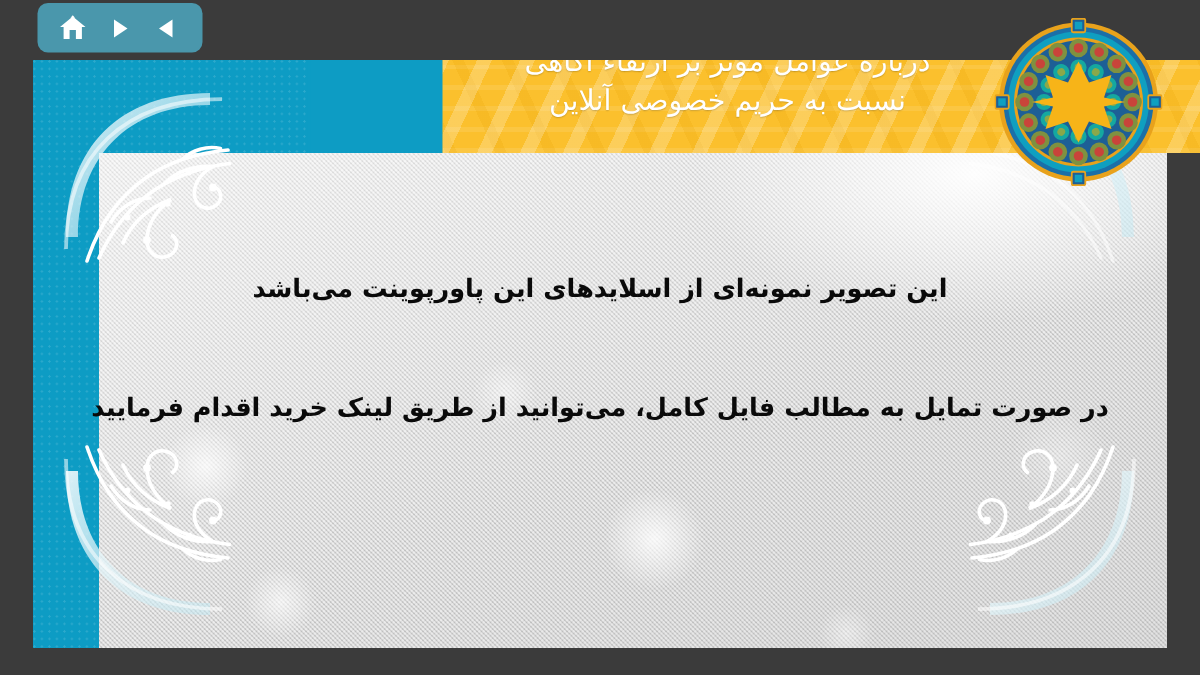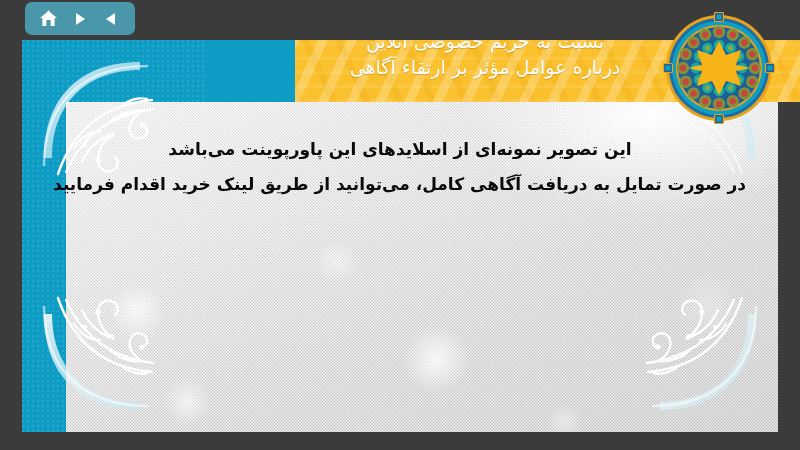--- a/index.html
+++ b/index.html
@@ -171,21 +171,21 @@
     left:54px; top:132px;
     width:692px;
     z-index:10;
     direction:rtl;
     text-align:center;
     color:#0a0a0a;
     font-size:17px;
     line-height:35px;
     font-weight:700;
   }
-  .body-text .bline { display:block; white-space:nowrap; }
+  .body-text .bline { display:block; white-space:nowrap;margin-top:44px; }
 </style>
 </head>
 <body>
 
 <div class="stage">
 
   <div class="slide-frame">
 
     <div class="content-panel">
       <div class="hatch"></div>
@@ -280,22 +280,22 @@
   <div class="banner-tab">
     <div class="tip"></div>
   </div>
 
   <div class="title-banner">
     <div class="weave"></div>
   </div>
 
   <div class="title-text">
     <span class="tline">کامل تحلیل دیدگاه‌های دانشجویان</span>
+    <span class="tline">درباره عوامل مؤثر بر ارتقاء آگاهی</span>
     <span class="tline">نسبت به حریم خصوصی آنلاین</span>
-    <span class="tline">درباره عوامل مؤثر بر ارتقاء آگاهی</span>
   </div>
 
   <svg class="medallion" viewBox="0 0 112 112">
     <g>
       <circle cx="56" cy="56" r="53" fill="#e8a21c"></circle>
       <circle cx="56" cy="56" r="50" fill="#1b6fa8"></circle>
       <circle cx="56" cy="56" r="47" fill="#0f9fc0"></circle>
       <circle cx="56" cy="56" r="43" fill="#e8a21c"></circle>
       <circle cx="56" cy="56" r="41" fill="#1d5f96"></circle>
 
@@ -371,16 +371,16 @@
       <svg width="19" height="18" viewBox="0 0 19 18">
         <path d="M9.5 1 L18 8 L15.6 8 L15.6 16 L3.4 16 L3.4 8 L1 8 Z" fill="#ffffff"></path>
         <rect x="7.4" y="10" width="4.2" height="6" fill="#4a97ac"></rect>
         <path d="M9.5 0.2 L11 1.8 L8 1.8 Z" fill="#ffffff"></path>
       </svg>
     </div>
   </div>
 
   <div class="body-text">
     <span class="bline">این تصویر نمونه‌ای از اسلایدهای این پاورپوینت می‌باشد</span>
-    <span class="bline">در صورت تمایل به دریافت آگاهی کامل، می‌توانید از طریق لینک خرید اقدام فرمایید</span>
+    <span class="bline">در صورت تمایل به مطالب فایل کامل، می‌توانید از طریق لینک خرید اقدام فرمایید</span>
   </div>
 
 </div>
 
 </body></html>

